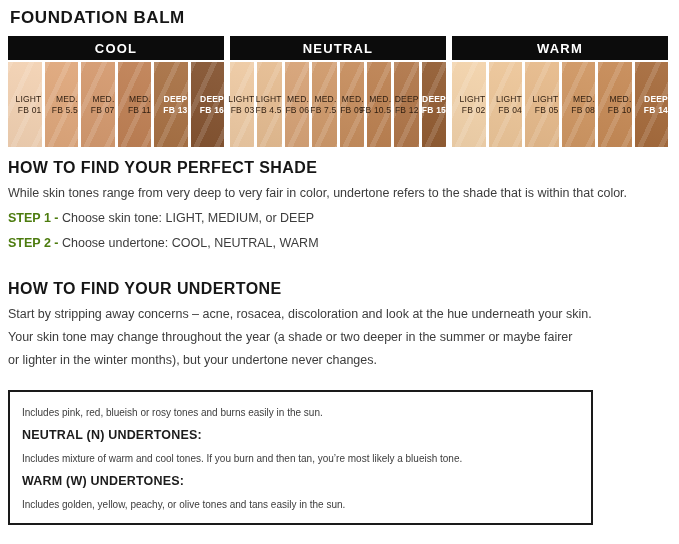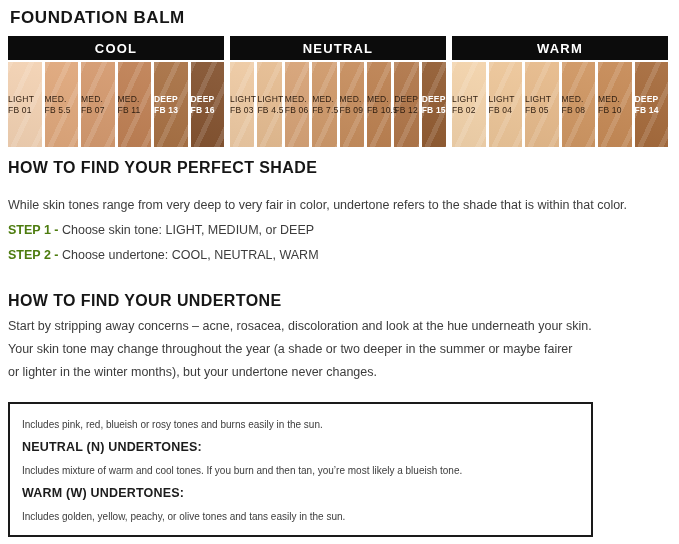--- a/index.html
+++ b/index.html
@@ -20,21 +20,21 @@
   .chart{display:flex;gap:6px;margin-top:7px;width:660px;}
   .group{flex:1;min-width:0;}
   .group-header{
     height:24px;background:#0c0c0c;color:#ffffff;
     display:flex;align-items:center;justify-content:center;
     font-size:13px;font-weight:700;letter-spacing:1.2px;
   }
   .swatches{display:flex;gap:3px;margin-top:2px;height:85px;}
   .swatch{
     flex:1;min-width:0;position:relative;
-    display:flex;flex-direction:column;align-items:flex-start;justify-content:center;
+    display:flex;flex-direction:column;align-items:flex-end;justify-content:center;
     text-align:center;
     font-size:8.5px;line-height:10.5px;letter-spacing:0.2px;
     color:#2e1d10;
     background-image:
       repeating-linear-gradient(115deg,
         rgba(255,255,255,0.13) 0 5px,
         rgba(255,255,255,0) 5px 19px),
       linear-gradient(200deg, rgba(255,255,255,0.06), rgba(0,0,0,0.05));
   }
   .swatch.light-text{color:#ffffff;font-weight:700;}
@@ -42,21 +42,21 @@
 
   
   .section-heading{
     margin:0;font-size:16px;font-weight:700;color:#161616;letter-spacing:0.4px;
   }
   .heading-shade{margin-top:12px;}
   .heading-undertone{margin-top:29px;}
   .body-text{
     margin:0;font-size:12.5px;color:#3c3c3c;line-height:15px;
   }
-  .intro{margin-top:21px;}
+  .intro{margin-top:9px;}
   .step-line{margin-top:10px;}
   .step-label{font-weight:700;color:#4d7c0f;}
   .undertone-line{margin-top:9px;line-height:14px;}
   .undertone-line + .undertone-line{margin-top:9px;}
 
   
   .undertones-box{
     margin-top:23px;margin-left:0;
     width:555px;
     border:2px solid #1a1a1a;

